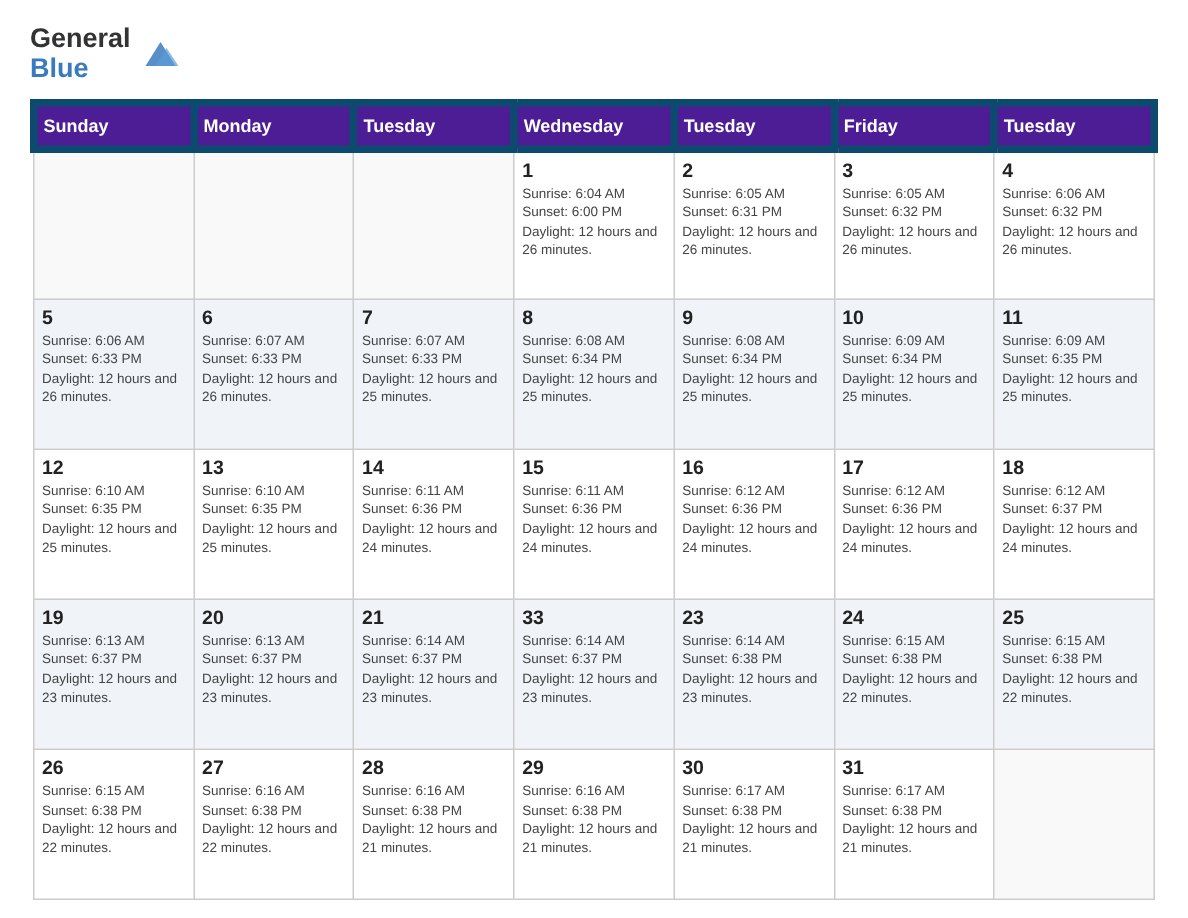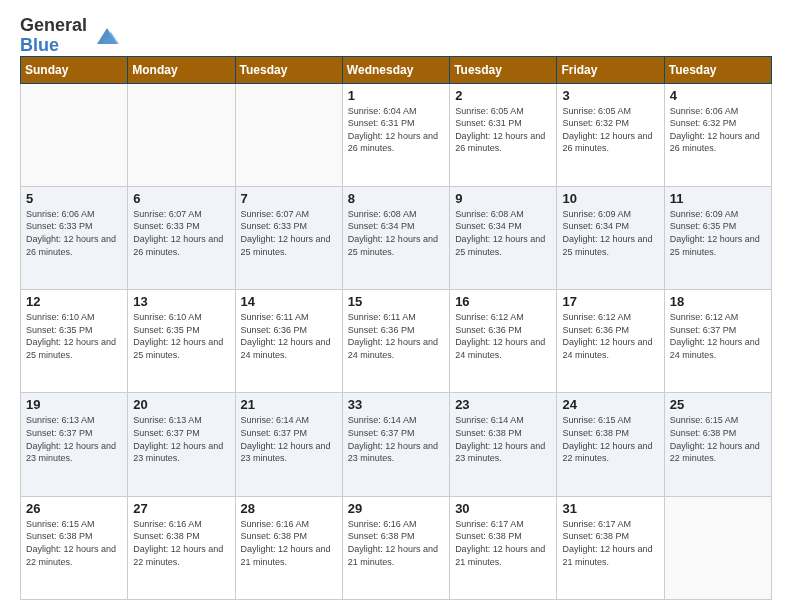--- a/index.html
+++ b/index.html
@@ -14,20 +14,21 @@
       width: 792px;
       height: 612px;
       padding: 16px 20px 12px 20px;
       display: flex;
       flex-direction: column;
     }
     .header {
       display: flex;
       align-items: flex-end;
       justify-content: space-between;
+      margin-bottom: 10px;
     }
     .logo {
       display: flex;
       align-items: center;
       gap: 4px;
     }
     .logo-text {
       display: flex;
       flex-direction: column;
       line-height: 1.1;
@@ -61,27 +62,27 @@
       margin-top: 2px;
     }
     .calendar {
       flex: 1;
       border: 1px solid #ccc;
       border-collapse: collapse;
       width: 100%;
       table-layout: fixed;
     }
     .calendar th {
-      background-color: #a16207;
+      background-color: #4c1d95;
       color: #fff;
       font-size: 12px;
       font-weight: bold;
       padding: 6px 4px;
       text-align: left;
-      border: 1px solid #0c4a6e;
+      border: 5px solid #0c4a6e;
     }
     .calendar td {
       border: 1px solid #ccc;
       vertical-align: top;
       padding: 4px 5px;
       font-size: 9.5px;
       color: #333;
       height: 82px;
     }
     .calendar td.empty {
@@ -135,21 +136,21 @@
       </tr>
     </thead>
     <tbody id="calendar-body">
     <tr>
           <td class="empty"></td>
           <td class="empty"></td>
           <td class="empty"></td>
           <td>
             <span class="day-number">1</span>
             <div class="day-info" style="white-space: pre-line;">Sunrise: 6:04 AM
-Sunset: 6:31 PM
+Sunset: 6:00 PM
 Daylight: 12 hours and 26 minutes.</div>
           </td>
           <td>
             <span class="day-number">2</span>
             <div class="day-info" style="white-space: pre-line;">Sunrise: 6:05 AM
 Sunset: 6:31 PM
 Daylight: 12 hours and 26 minutes.</div>
           </td>
           <td>
             <span class="day-number">3</span>

